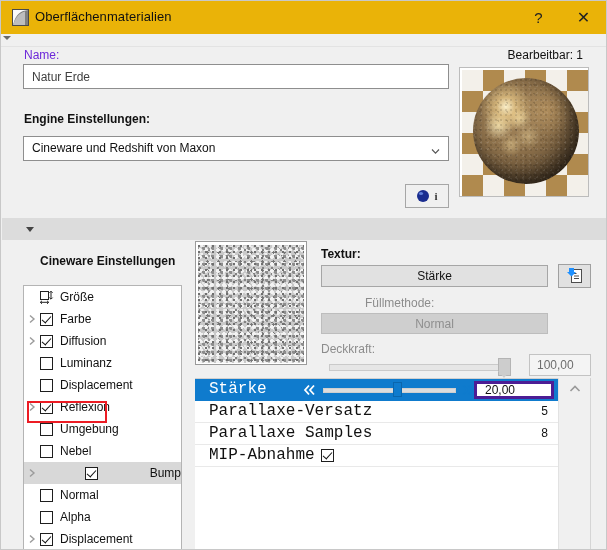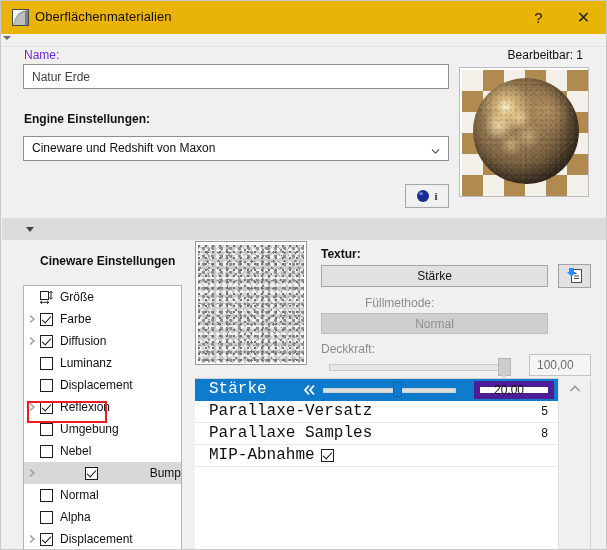--- a/index.html
+++ b/index.html
@@ -438,24 +438,24 @@
   }
   #stk-chev-right {
     position: absolute; left: 265px; top: 4px;
     width: 14px; height: 14px;
   }
   #stk-input {
     position: absolute;
     left: 279px; top: 2px;
     width: 80px; height: 18px;
     background: #ffffff;
-    border: 6px solid #4c1d95;
+    border: 3px solid #4c1d95;
     box-sizing: border-box;
     display: flex; align-items: center;
-    padding-left: 14px;
+    padding-left: 8px;
     font-size: 12px; color: #111;
   }
   .param-check {
     position: absolute;
     left: 126px; top: 4px;
     width: 13px; height: 13px;
     border: 1px solid #1e1e1e;
     background: #fff;
     box-sizing: border-box;
   }

